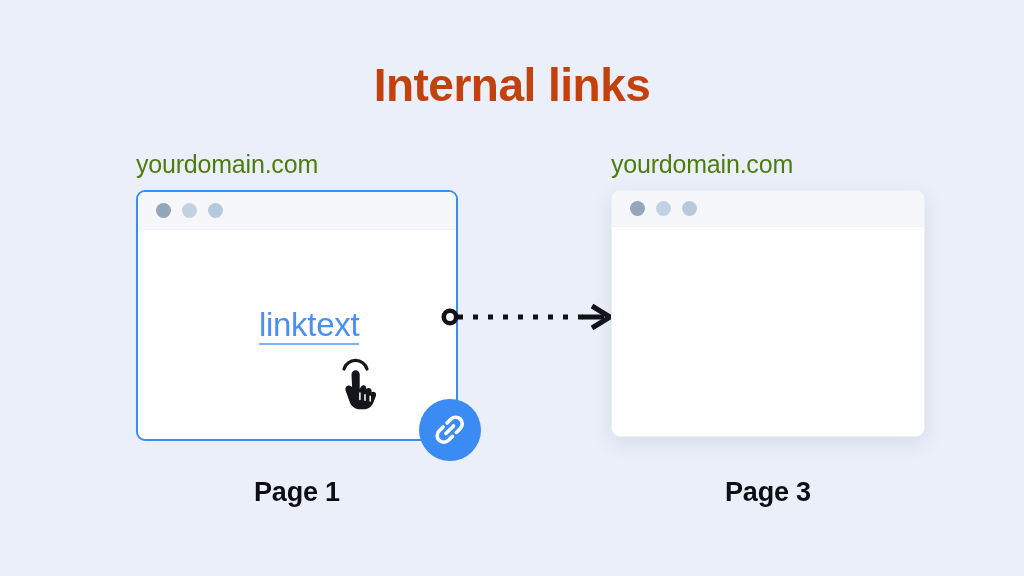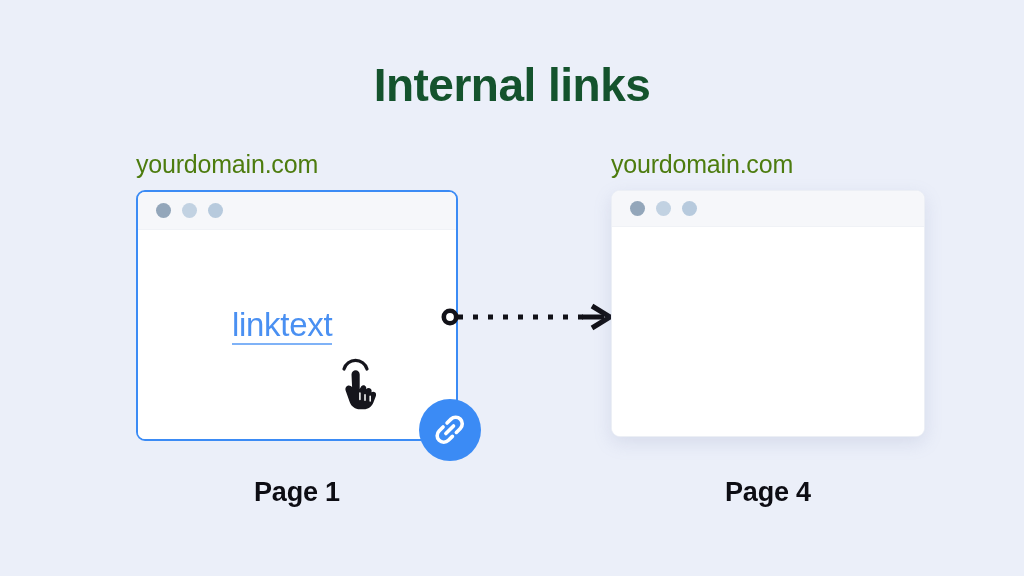--- a/index.html
+++ b/index.html
@@ -25,21 +25,21 @@
   
   .title {
     position: absolute;
     left: 0;
     top: 58px;
     width: 1024px;
     text-align: center;
     font-size: 46px;
     font-weight: bold;
     letter-spacing: -0.5px;
-    color: #14532d;
+    color: #c2410c;
   }
 
   
   .domain-label {
     position: absolute;
     font-size: 25px;
     font-weight: 500;
     color: #4d7c0f;
     letter-spacing: -0.2px;
     white-space: nowrap;
@@ -103,20 +103,21 @@
     flex: 0 0 auto;
   }
   .dot-1 { background: #93a6ba; }
   .dot-2 { background: #c2d2e2; }
   .dot-3 { background: #b7cadd; }
 
   .viewport {
     position: relative;
     height: 100%;
     background: #ffffff;
+    margin-left: 27px;
   }
 
   
   .linktext {
     position: absolute;
     left: 94px;
     top: 78px;
     font-size: 33px;
     font-weight: 400;
     color: #4a90f2;
@@ -232,15 +233,15 @@
 
   <div class="browser" id="browser-2">
     <div class="titlebar">
       <span class="dot dot-1"></span>
       <span class="dot dot-2"></span>
       <span class="dot dot-3"></span>
     </div>
     <div class="viewport"></div>
   </div>
 
-  <div class="page-caption" id="caption-2">Page 4</div>
+  <div class="page-caption" id="caption-2">Page 3</div>
 
 </div>
 
 </body></html>

